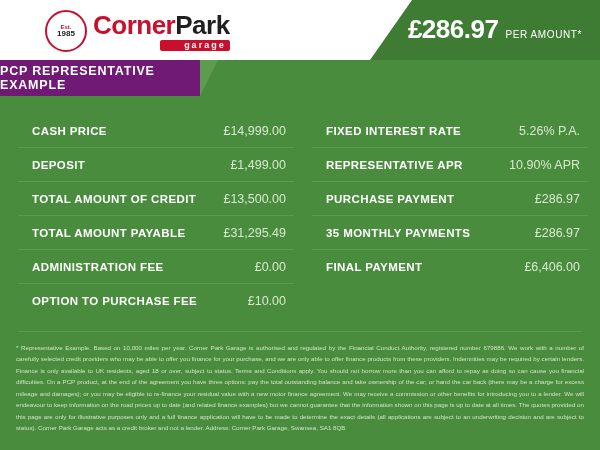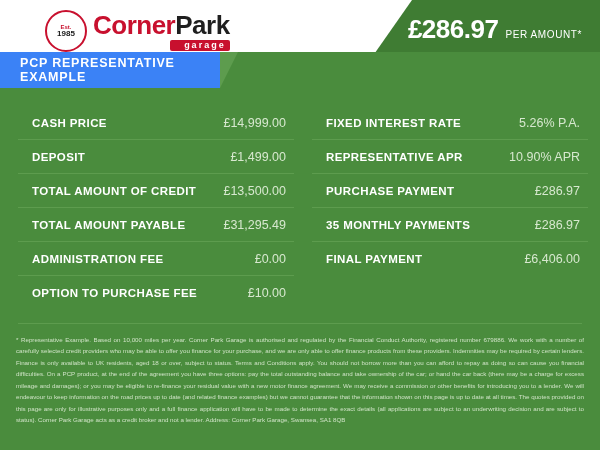--- a/index.html
+++ b/index.html
@@ -16,21 +16,21 @@
   .page {
     position: relative;
     width: 600px;
     height: 450px;
     background: #4a8c3d;
   }
 
   
   .header {
     position: relative;
-    height: 52px;
+    height: 60px;
     background: #ffffff;
     overflow: hidden;
   }
   .header-green {
     position: absolute;
     top: 0;
     right: 0;
     width: 230px;
     height: 60px;
     background: #3f7c33;
@@ -78,21 +78,21 @@
   .logo-word .l1 .corner { color: #c8102e; }
   .logo-word .l1 .park { color: #1f1f1f; }
   .logo-word .l2 {
     margin-top: 2px;
     background: #c8102e;
     color: #ffffff;
     font-size: 9px;
     font-weight: bold;
     letter-spacing: 2px;
     text-align: right;
-    padding: 1px 4px 1px 14px;
+    padding: 1px 4px 1px 24px;
     border-radius: 2px;
     display: inline-block;
     float: right;
   }
   .price-wrap {
     position: absolute;
     right: 18px;
     top: 14px;
     color: #ffffff;
     display: flex;
@@ -107,24 +107,23 @@
     font-size: 10px;
     letter-spacing: 0.6px;
     margin-left: 7px;
     font-weight: normal;
   }
 
   
   .title-bar {
     position: relative;
     height: 36px;
-    background: #3b82f6;
-    display: flex;
-    align-items: center;
-    padding-left: 20px;
+    background: #701a75;
+    display: flex;
+    align-items: center;
     width: 200px;
   }
   .title-bar::after {
     content: "";
     position: absolute;
     right: -18px;
     top: 0;
     width: 0;
     height: 0;
     border-top: 36px solid #5d9c4e;

